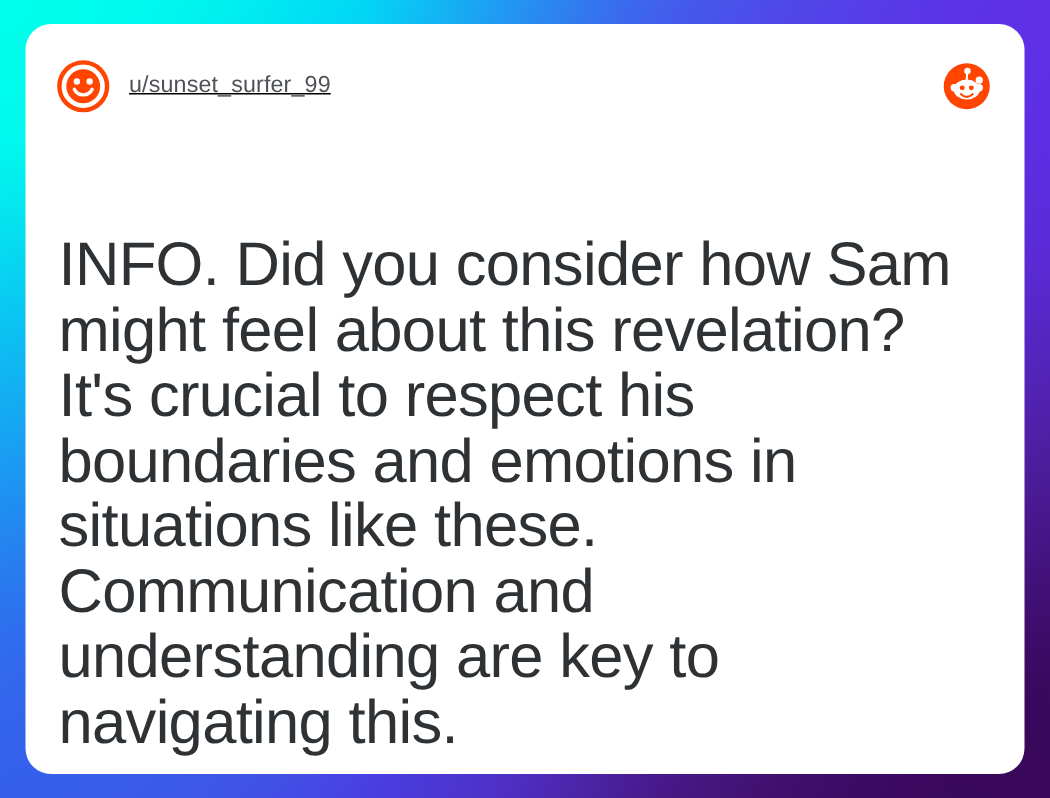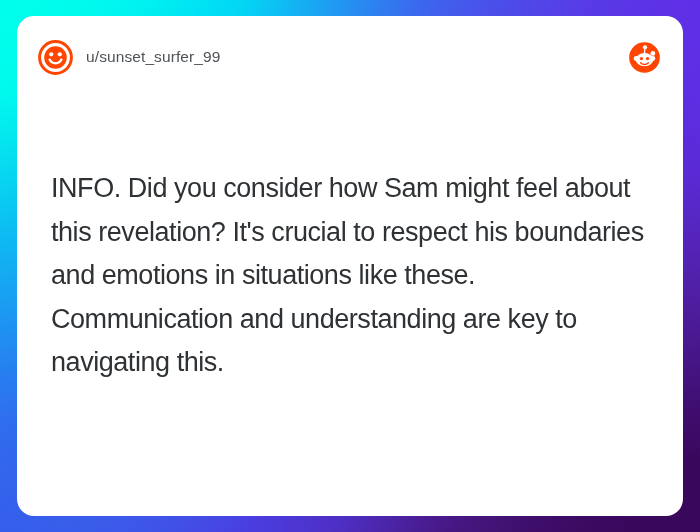--- a/index.html
+++ b/index.html
@@ -64,20 +64,21 @@
   #card-header {
     position: absolute;
     left: 0;
     top: 0;
     right: 0;
     height: 82px;
     display: flex;
     align-items: center;
     box-sizing: border-box;
     padding: 0 22px 0 20px;
+    text-decoration: underline;
   }
 
   .author-block {
     display: flex;
     align-items: center;
     gap: 12px;
     flex: 1 1 auto;
     min-width: 0;
   }
 
@@ -107,28 +108,28 @@
     position: absolute;
     left: 0;
     top: 82px;
     right: 0;
     bottom: 0;
     box-sizing: border-box;
     padding: 57px 24px 0 22px;
   }
 
   #post-text {
-    font-size: 27px;
+    font-size: 41px;
     line-height: 43.5px;
     color: #2e3235;
     letter-spacing: -0.45px;
     white-space: pre-line;
     font-family: "Liberation Sans", sans-serif;
     font-weight: 400;
-    margin: 12px;
+    margin: 0;
   }
 </style>
 </head>
 <body>
 
 <div id="stage">
 
   <div id="card">
 
     <div id="card-header">

